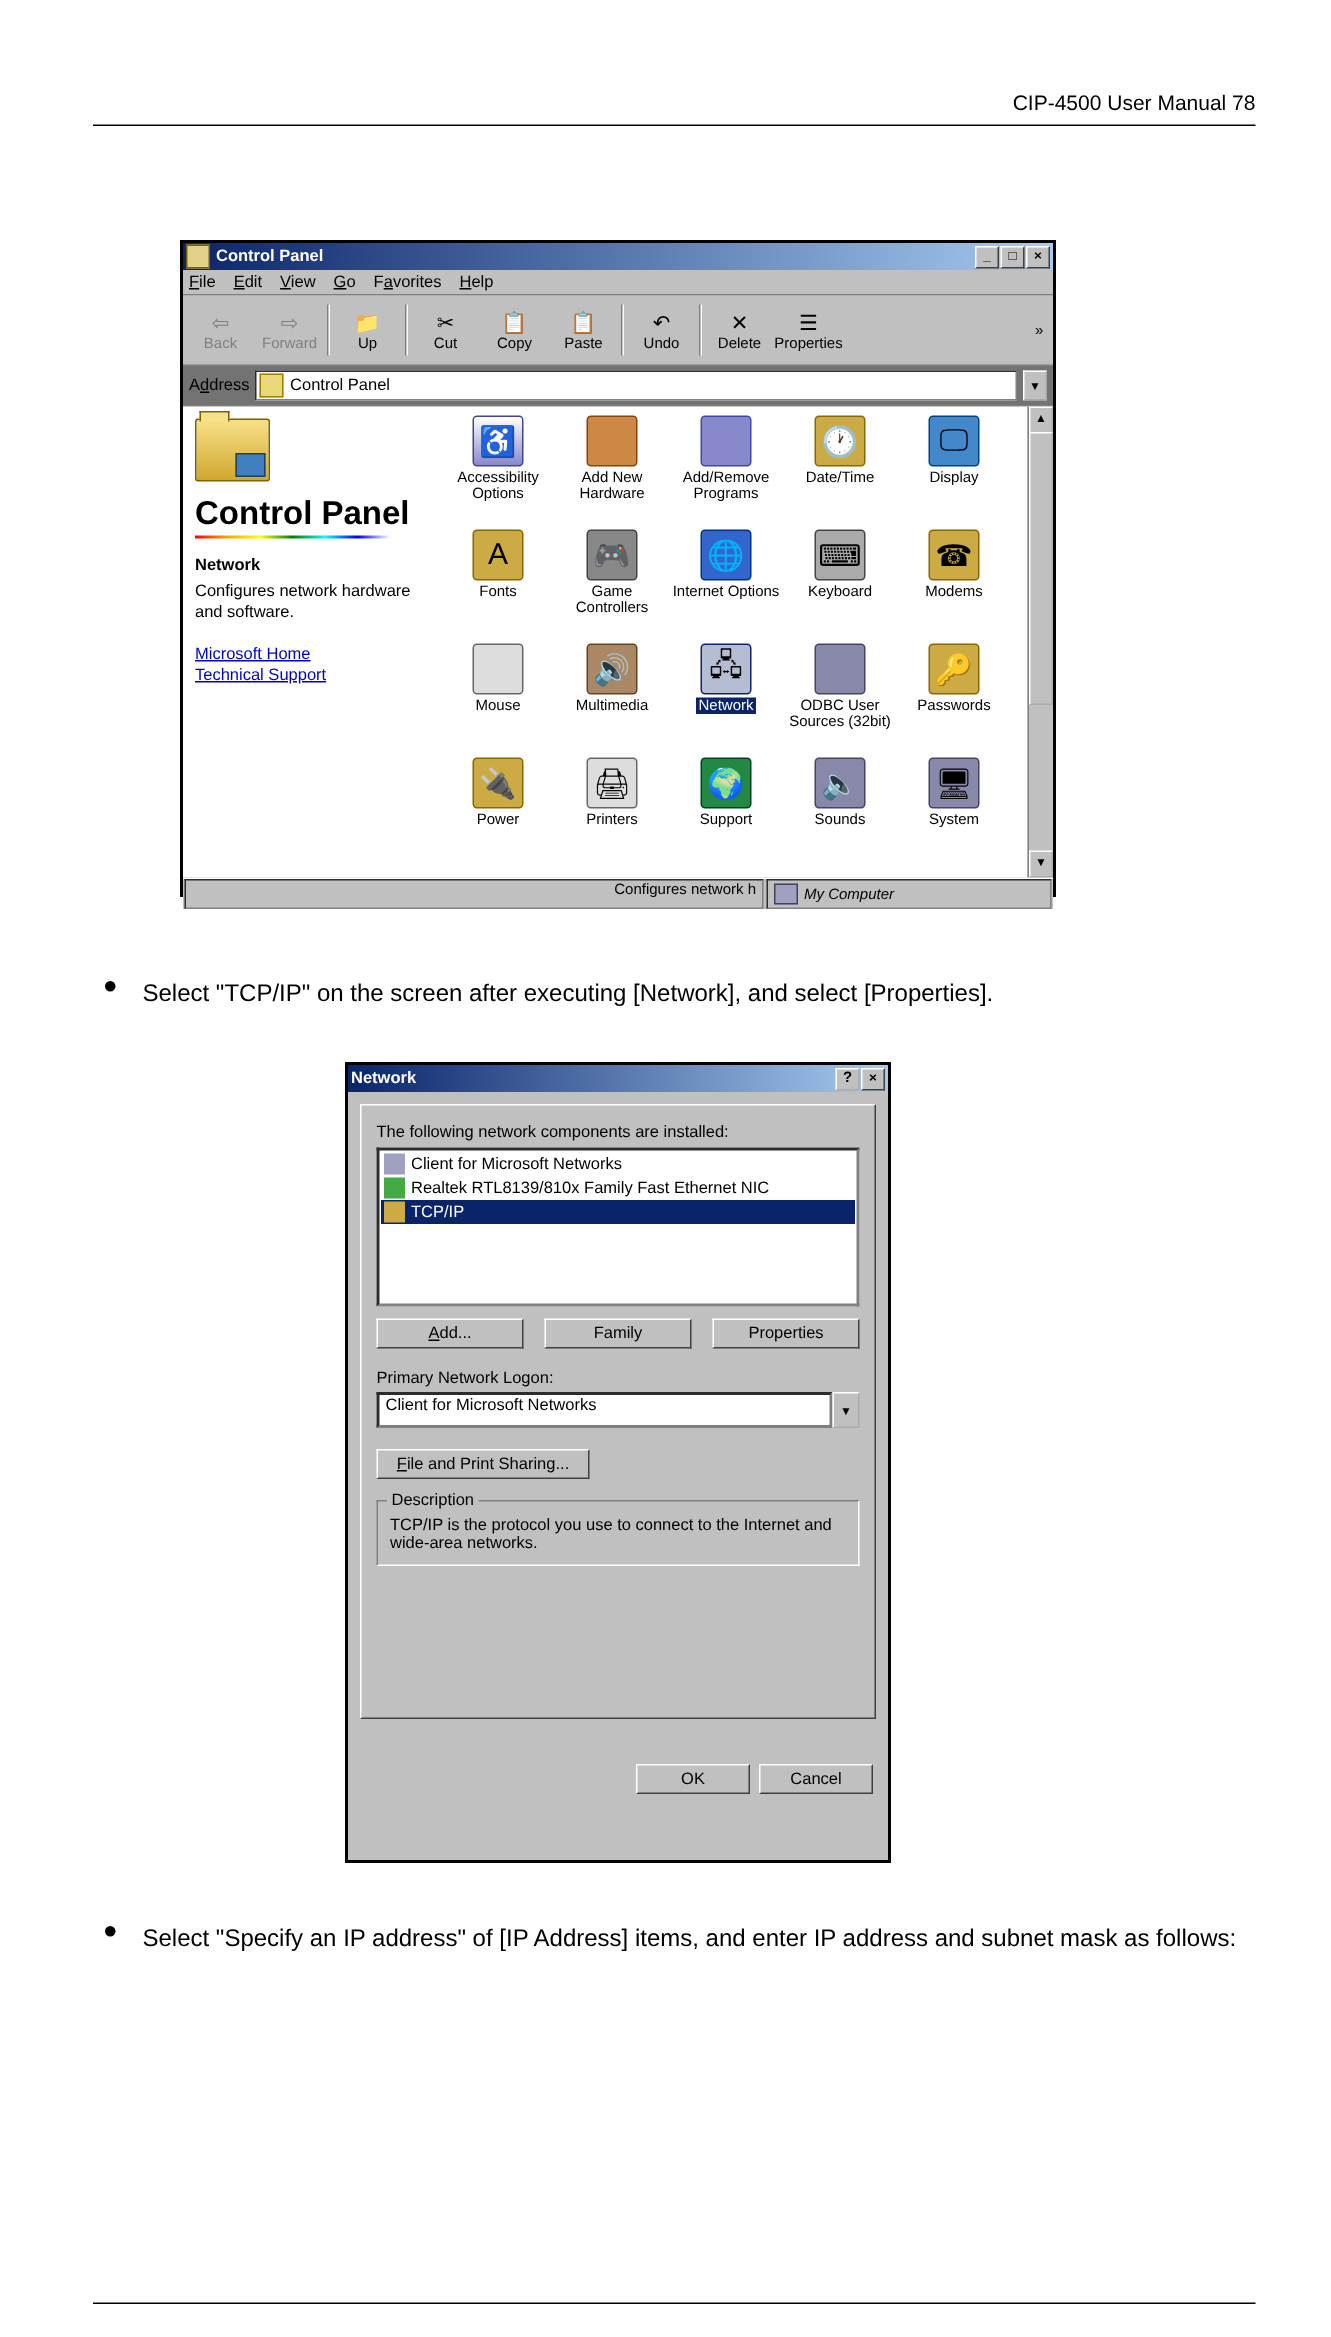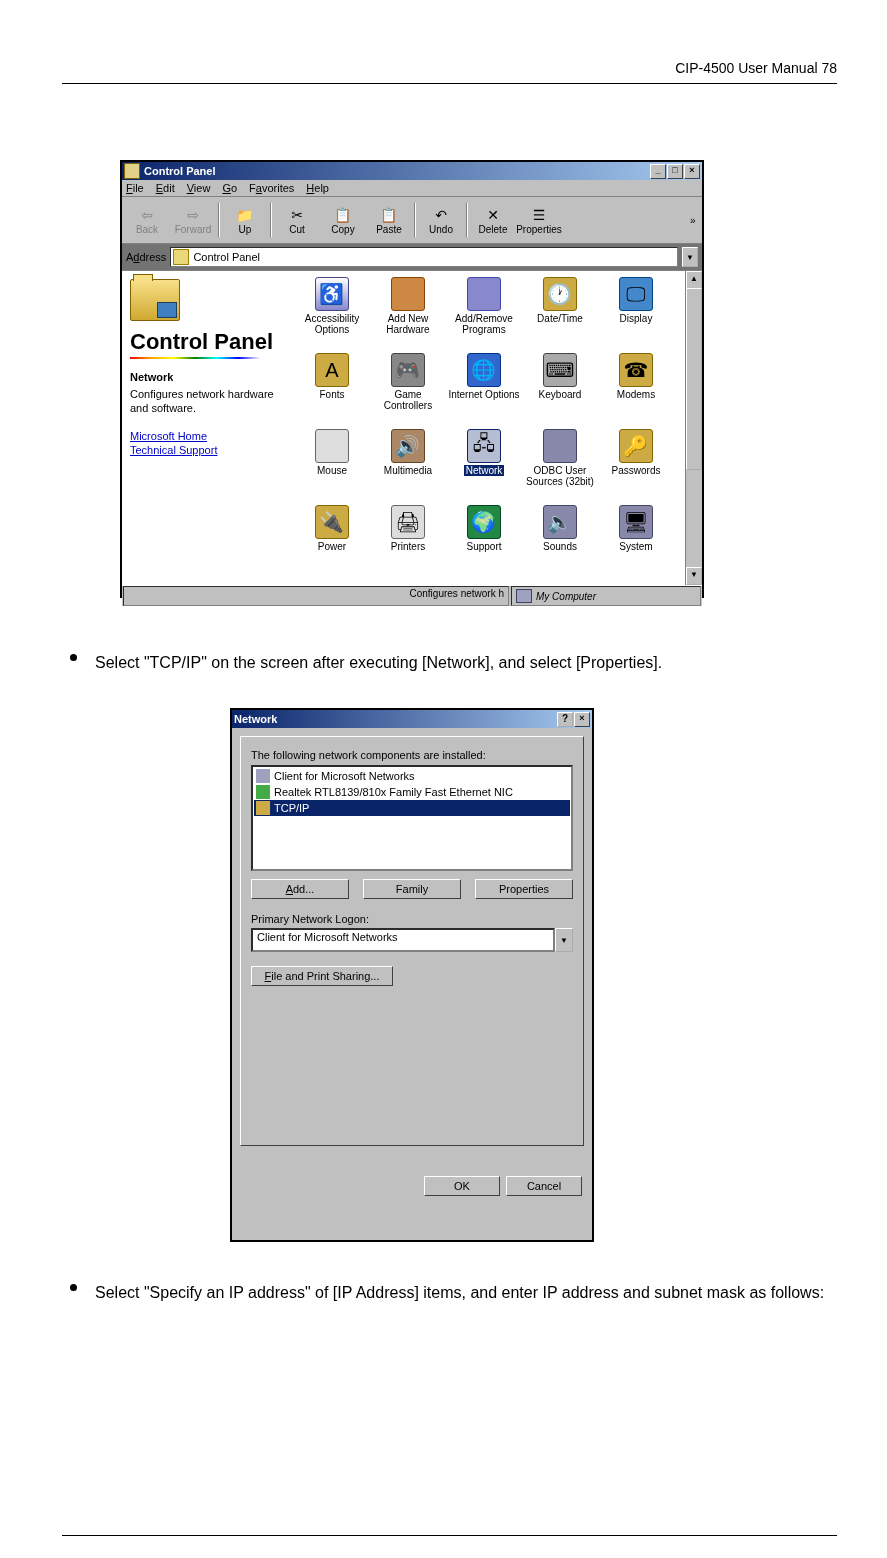--- a/index.html
+++ b/index.html
@@ -441,20 +441,24 @@
           <div class="btn">Properties</div>
         </div>
         <div style="margin-top:14px; margin-bottom:3px;">Primary Network Logon:</div>
         <div class="combo">
           <div class="cbox">Client for Microsoft Networks</div>
           <div class="cbtn">▼</div>
         </div>
         <div style="margin-top:14px;">
           <div class="btn" style="width:140px;"><u>F</u>ile and Print Sharing...</div>
         </div>
+        <div class="groupbox">
+          <div class="gtitle">Description</div>
+          <div>TCP/IP is the protocol you use to connect to the Internet and wide-area networks.</div>
+        </div>
       </div>
       <div class="okrow">
         <div class="btn">OK</div>
         <div class="btn">Cancel</div>
       </div>
     </div>
   </div>
 
   <div class="bullet-row bullet2">
     <div class="bullet-dot"></div>

